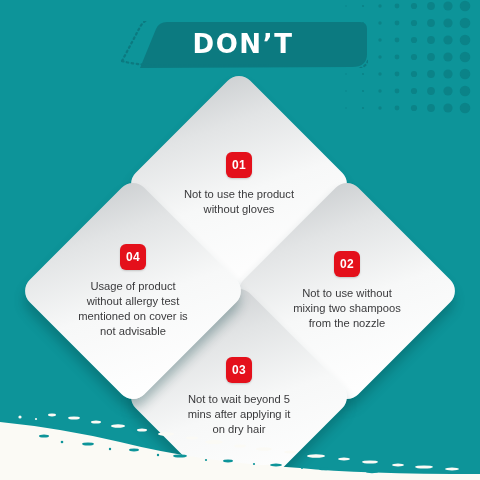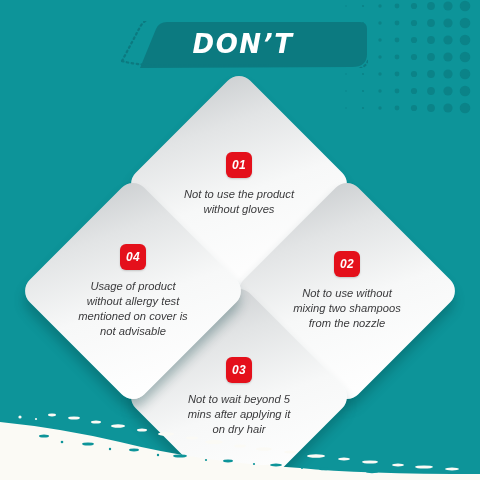--- a/index.html
+++ b/index.html
@@ -12,21 +12,20 @@
     overflow: hidden;
     font-family: "Liberation Sans", sans-serif;
   }
 
   #poster {
     position: relative;
     width: 480px;
     height: 480px;
     background: #0d9499;
     overflow: hidden;
-    font-style: italic;
   }
 
   
   #halftone {
     position: absolute;
     top: 0;
     right: 0;
     width: 140px;
     height: 118px;
     pointer-events: none;

